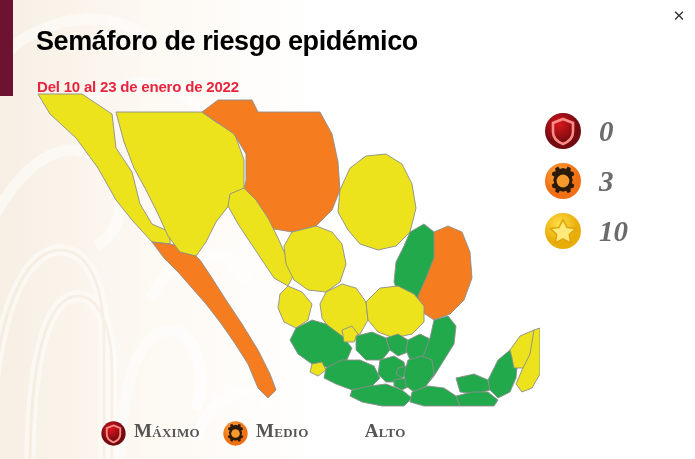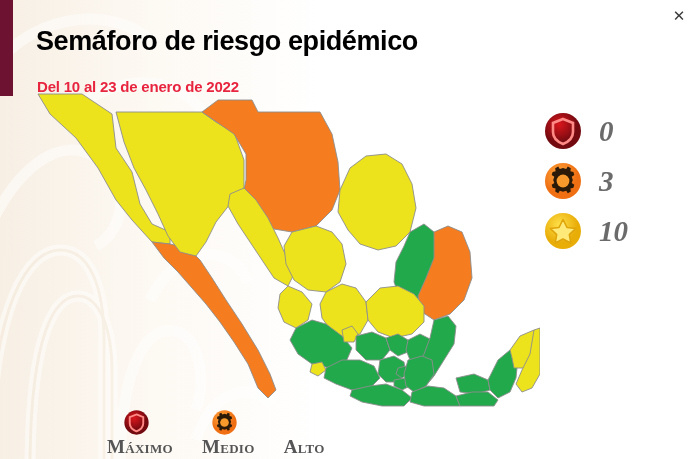--- a/index.html
+++ b/index.html
@@ -67,21 +67,21 @@
   .count-num{
     margin-left:16px;font-size:29px;color:#6b6b6b;
     font-family:"Liberation Serif",serif;font-style:italic;font-weight:bold;
   }
 
   
   .legend{
     position:absolute;left:100px;top:413px;width:560px;height:40px;
     display:flex;align-items:center;
   }
-  .legend-item{display:flex;align-items:center;margin-right:22px;flex-direction:column;}
+  .legend-item{display:flex;align-items:flex-start;margin-right:22px;}
   .legend-label{
     margin-left:7px;font-family:"Liberation Serif",serif;
     font-size:19px;font-weight:bold;color:#555555;
     font-variant:small-caps;letter-spacing:.3px;
   }
 
   .badge{display:block;}
 </style>
 </head>
 <body>

